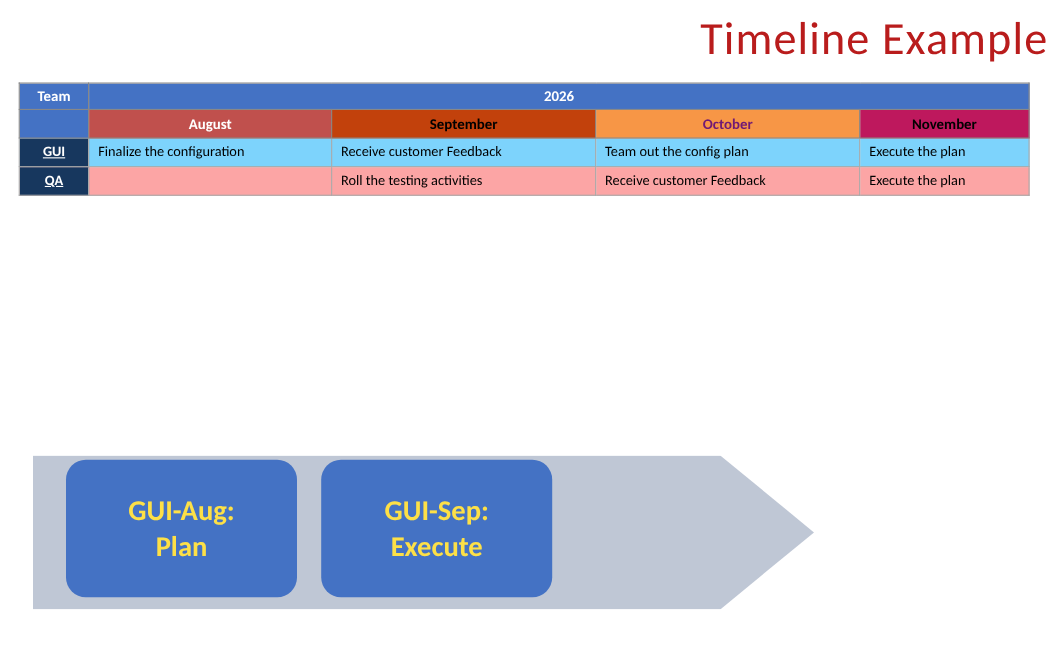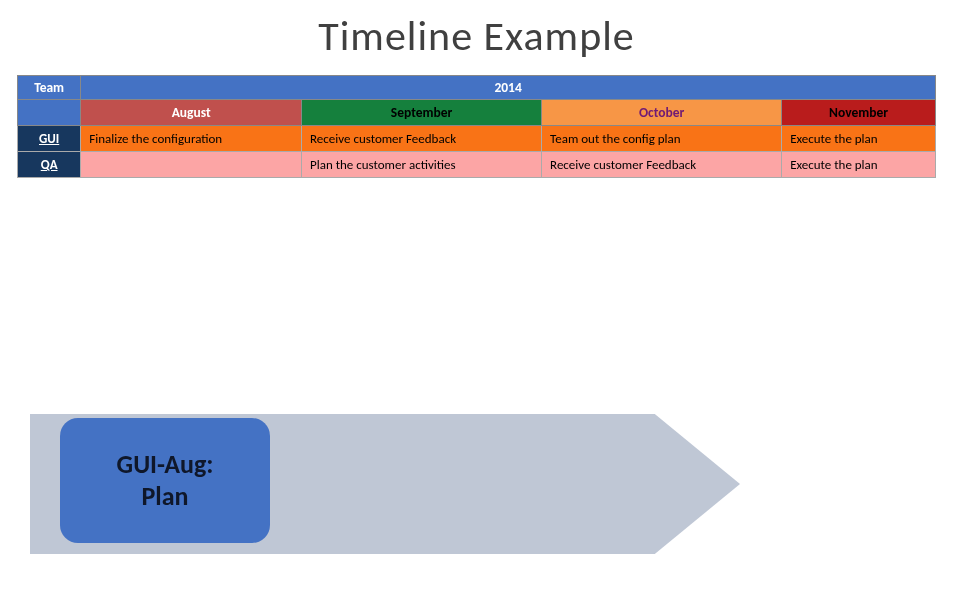--- a/index.html
+++ b/index.html
@@ -6,24 +6,24 @@
     body {
       background: #fff;
       font-family: Calibri, Arial, sans-serif;
       width: 953px;
       height: 599px;
       overflow: hidden;
       position: relative;
     }
 
     .page-title {
-      text-align: center;
+      text-align: right;
       font-size: 42px;
       font-weight: 300;
-      color: #404040;
+      color: #b91c1c;
       padding: 10px 0 14px 0;
       letter-spacing: 1px;
     }
 
     
     .timeline-table-wrapper {
       padding: 0 17px;
     }
 
     .timeline-table {
@@ -44,41 +44,41 @@
 
     
     .month-header td {
       font-weight: bold;
       text-align: center;
       padding: 4px 6px;
       border: 1px solid #888;
     }
 
     .month-aug { background: #c0504d; color: #fff; margin-top: 38px; }
-    .month-sep { background: #15803d; color: #000; }
+    .month-sep { background: #c2410c; color: #000; }
     .month-oct { background: #f79646; color: #701a75; }
-    .month-nov { background: #b91c1c; color: #000; }
+    .month-nov { background: #be185d; color: #000; }
     .team-header {
       background: #4472c4;
       color: #fff;
       font-weight: bold;
       text-align: center;
       padding: 4px 6px;
       border: 1px solid #888;
     }
 
     
     .data-row td {
       padding: 5px 8px;
       border: 1px solid #aaa;
       vertical-align: top;
       font-size: 13px;
     }
 
-    .row-gui { background: #f97316; }
+    .row-gui { background: #7dd3fc; }
     .row-qa { background: #fca5a5; }
 
     .team-cell {
       background: #17375e;
       color: #fff;
       font-weight: bold;
       text-decoration: underline;
       cursor: pointer;
       text-align: center;
       vertical-align: middle;
@@ -118,21 +118,21 @@
       left: 50px;
       top: 32px;
       display: flex;
       gap: 22px;
       align-items: center;
     }
 
     .process-box {
       background: #4472c4;
       border-radius: 18px;
-      color: #0f172a;
+      color: #fde047;
       font-size: 26px;
       font-weight: bold;
       text-align: center;
       width: 210px;
       height: 125px;
       display: flex;
       align-items: center;
       justify-content: center;
       line-height: 1.2;
     }
@@ -143,21 +143,21 @@
 <body>
 
 <h1 class="page-title">Timeline Example</h1>
 
 <div class="timeline-table-wrapper">
   <table class="timeline-table">
 
     <thead>
       <tr class="year-header">
         <td class="team-header">Team</td>
-        <td colspan="4">2014</td>
+        <td colspan="4">2026</td>
       </tr>
 
       <tr class="month-header">
         <td class="team-header"></td>
         <td class="month-aug">August</td>
         <td class="month-sep">September</td>
         <td class="month-oct">October</td>
         <td class="month-nov">November</td>
       </tr>
     </thead>
@@ -167,30 +167,33 @@
         <td class="team-cell">GUI</td>
         <td>Finalize the configuration</td>
         <td>Receive customer Feedback</td>
         <td>Team out the config plan</td>
         <td>Execute the plan</td>
       </tr>
 
       <tr class="data-row row-qa">
         <td class="team-cell team-cell-qa">QA</td>
         <td></td>
-        <td>Plan the customer activities</td>
+        <td>Roll the testing activities</td>
         <td>Receive customer Feedback</td>
         <td>Execute the plan</td>
       </tr>
     </tbody>
   </table>
 </div>
 
 <div class="process-section">
 
   <div class="arrow-shape"></div>
 
   <div class="process-boxes">
     <div class="process-box">
       GUI-Aug:<br>Plan
     </div>
+    <div class="process-box">
+      GUI-Sep:<br>Execute
+    </div>
   </div>
 </div>
 
 </body></html>

